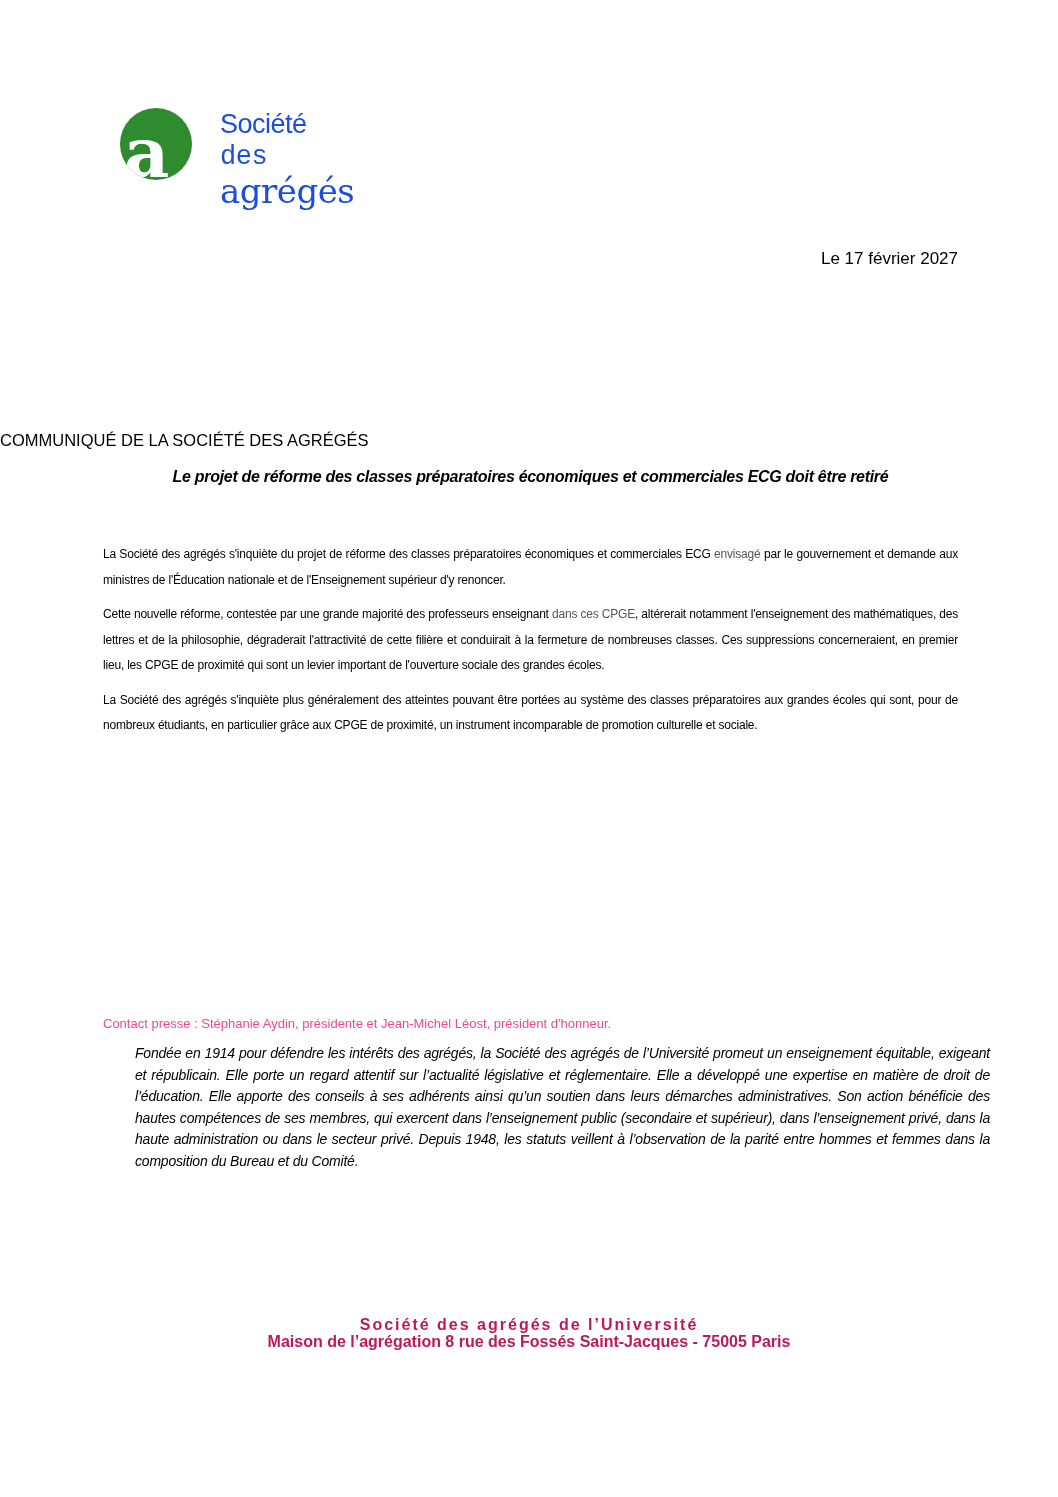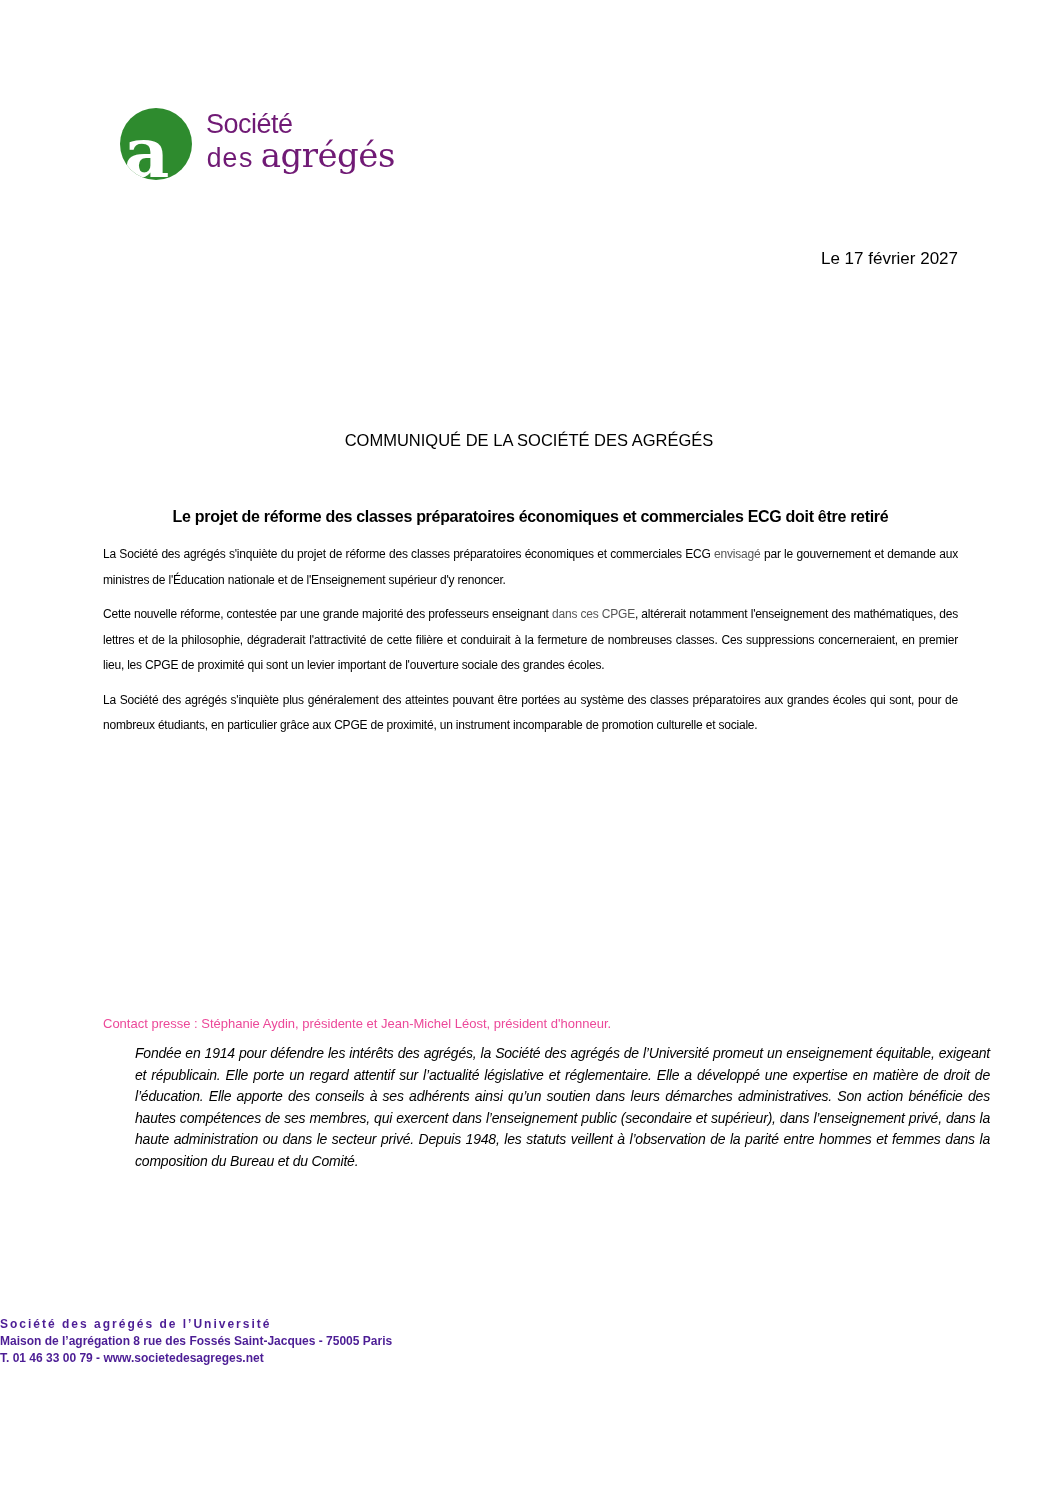--- a/index.html
+++ b/index.html
@@ -3,38 +3,38 @@
 <meta charset="utf-8">
 <style>
   html, body { margin: 0; padding: 0; background: #ffffff; }
   body { width: 1058px; height: 1497px; position: relative; overflow: hidden;
          font-family: "Liberation Sans", sans-serif; color: #000; }
   .logo { position: absolute; left: 120px; top: 108px; width: 280px; height: 80px; }
   .logo-circle { position: absolute; left: 0; top: 0; width: 72px; height: 72px; border-radius: 50%;
                  background: #2e8b2e; overflow: hidden; }
   .logo-a { position: absolute; left: 4px; top: 10px; font-family: "DejaVu Serif", serif;
             font-size: 70px; line-height: 70px; color: #fff; font-weight: bold; }
-  .logo-text { position: absolute; left: 86px; top: 2px; color: #701a75; }
+  .logo-text { position: absolute; left: 100px; top: 2px; color: #1d4ed8; }
   .logo-l1 { font-family: "Liberation Sans", sans-serif; font-size: 27px; line-height: 28px; font-weight: 300; letter-spacing: -0.5px; }
   .logo-l2 { font-size: 27px; line-height: 34px; }
   .logo-l2 .des { font-family: Liberation Mono, monospace; letter-spacing: -0.5px; }
   .logo-l2 .agr { font-family: "DejaVu Serif", serif; font-size: 34px; letter-spacing: -0.5px; }
 
   .date { position: absolute; right: 100px; top: 249px; font-size: 17px; }
-  .title { position: absolute; left: 0; right: 0; top: 431px; text-align: center; font-size: 16.5px; }
-  .subtitle { position: absolute; left: 103px; right: 100px; top: 508px; text-align: center; font-size: 16px; font-weight: bold; letter-spacing: -0.3px; }
+  .title { position: absolute; left: 0; right: 0; top: 431px; font-size: 16.5px; }
+  .subtitle { position: absolute; left: 103px; right: 100px; top: 468px; text-align: center; font-size: 16px; font-weight: bold; letter-spacing: -0.3px; font-style: italic; }
 
   .body { position: absolute; left: 103px; width: 855px; top: 542px; font-size: 12px; line-height: 25.5px; }
   .body p { margin: 0 0 9px 0; text-align: justify; letter-spacing: -0.2px; }
   .gray { color: #555; }
 
   .contact { position: absolute; left: 103px; top: 1012px; color: #ec4899; font-size: 13px; line-height: 23px; }
   .about { position: absolute; left: 103px; width: 855px; top: 1043px; font-size: 14px; line-height: 21.5px;
            font-style: italic; text-align: justify; letter-spacing: -0.2px; margin-left: 32px; }
-  .footer { position: absolute; left: 0; right: 0; top: 1316px; color: #4c1d95; font-size: 12px; line-height: 17px; }
+  .footer { position: absolute; left: 0; right: 0; top: 1316px; text-align: center; color: #be185d; font-size: 16px; line-height: 17px; }
   .footer .org { font-weight: bold; letter-spacing: 2px; }
   .footer .addr { font-weight: bold; }
 </style>
 </head>
 <body>
 
 <div class="logo">
   <div class="logo-circle">
     <span class="logo-a">a</span>
   </div>
@@ -60,14 +60,13 @@
 
 <div class="contact">
   <div>Contact presse : Stéphanie Aydin, présidente et Jean-Michel Léost, président d'honneur.</div>
 </div>
 
 <div class="about">Fondée en 1914 pour défendre les intérêts des agrégés, la Société des agrégés de l’Université promeut un enseignement équitable, exigeant et républicain. Elle porte un regard attentif sur l’actualité législative et réglementaire. Elle a développé une expertise en matière de droit de l’éducation. Elle apporte des conseils à ses adhérents ainsi qu’un soutien dans leurs démarches administratives. Son action bénéficie des hautes compétences de ses membres, qui exercent dans l’enseignement public (secondaire et supérieur), dans l’enseignement privé, dans la haute administration ou dans le secteur privé. Depuis 1948, les statuts veillent à l’observation de la parité entre hommes et femmes dans la composition du Bureau et du Comité.</div>
 
 <div class="footer">
   <div class="org">Société des agrégés de l’Université</div>
   <div class="addr">Maison de l’agrégation 8 rue des Fossés Saint-Jacques - 75005 Paris</div>
-  <div class="addr">T. 01 46 33 00 79 - www.societedesagreges.net</div>
 </div>
 
 </body></html>

